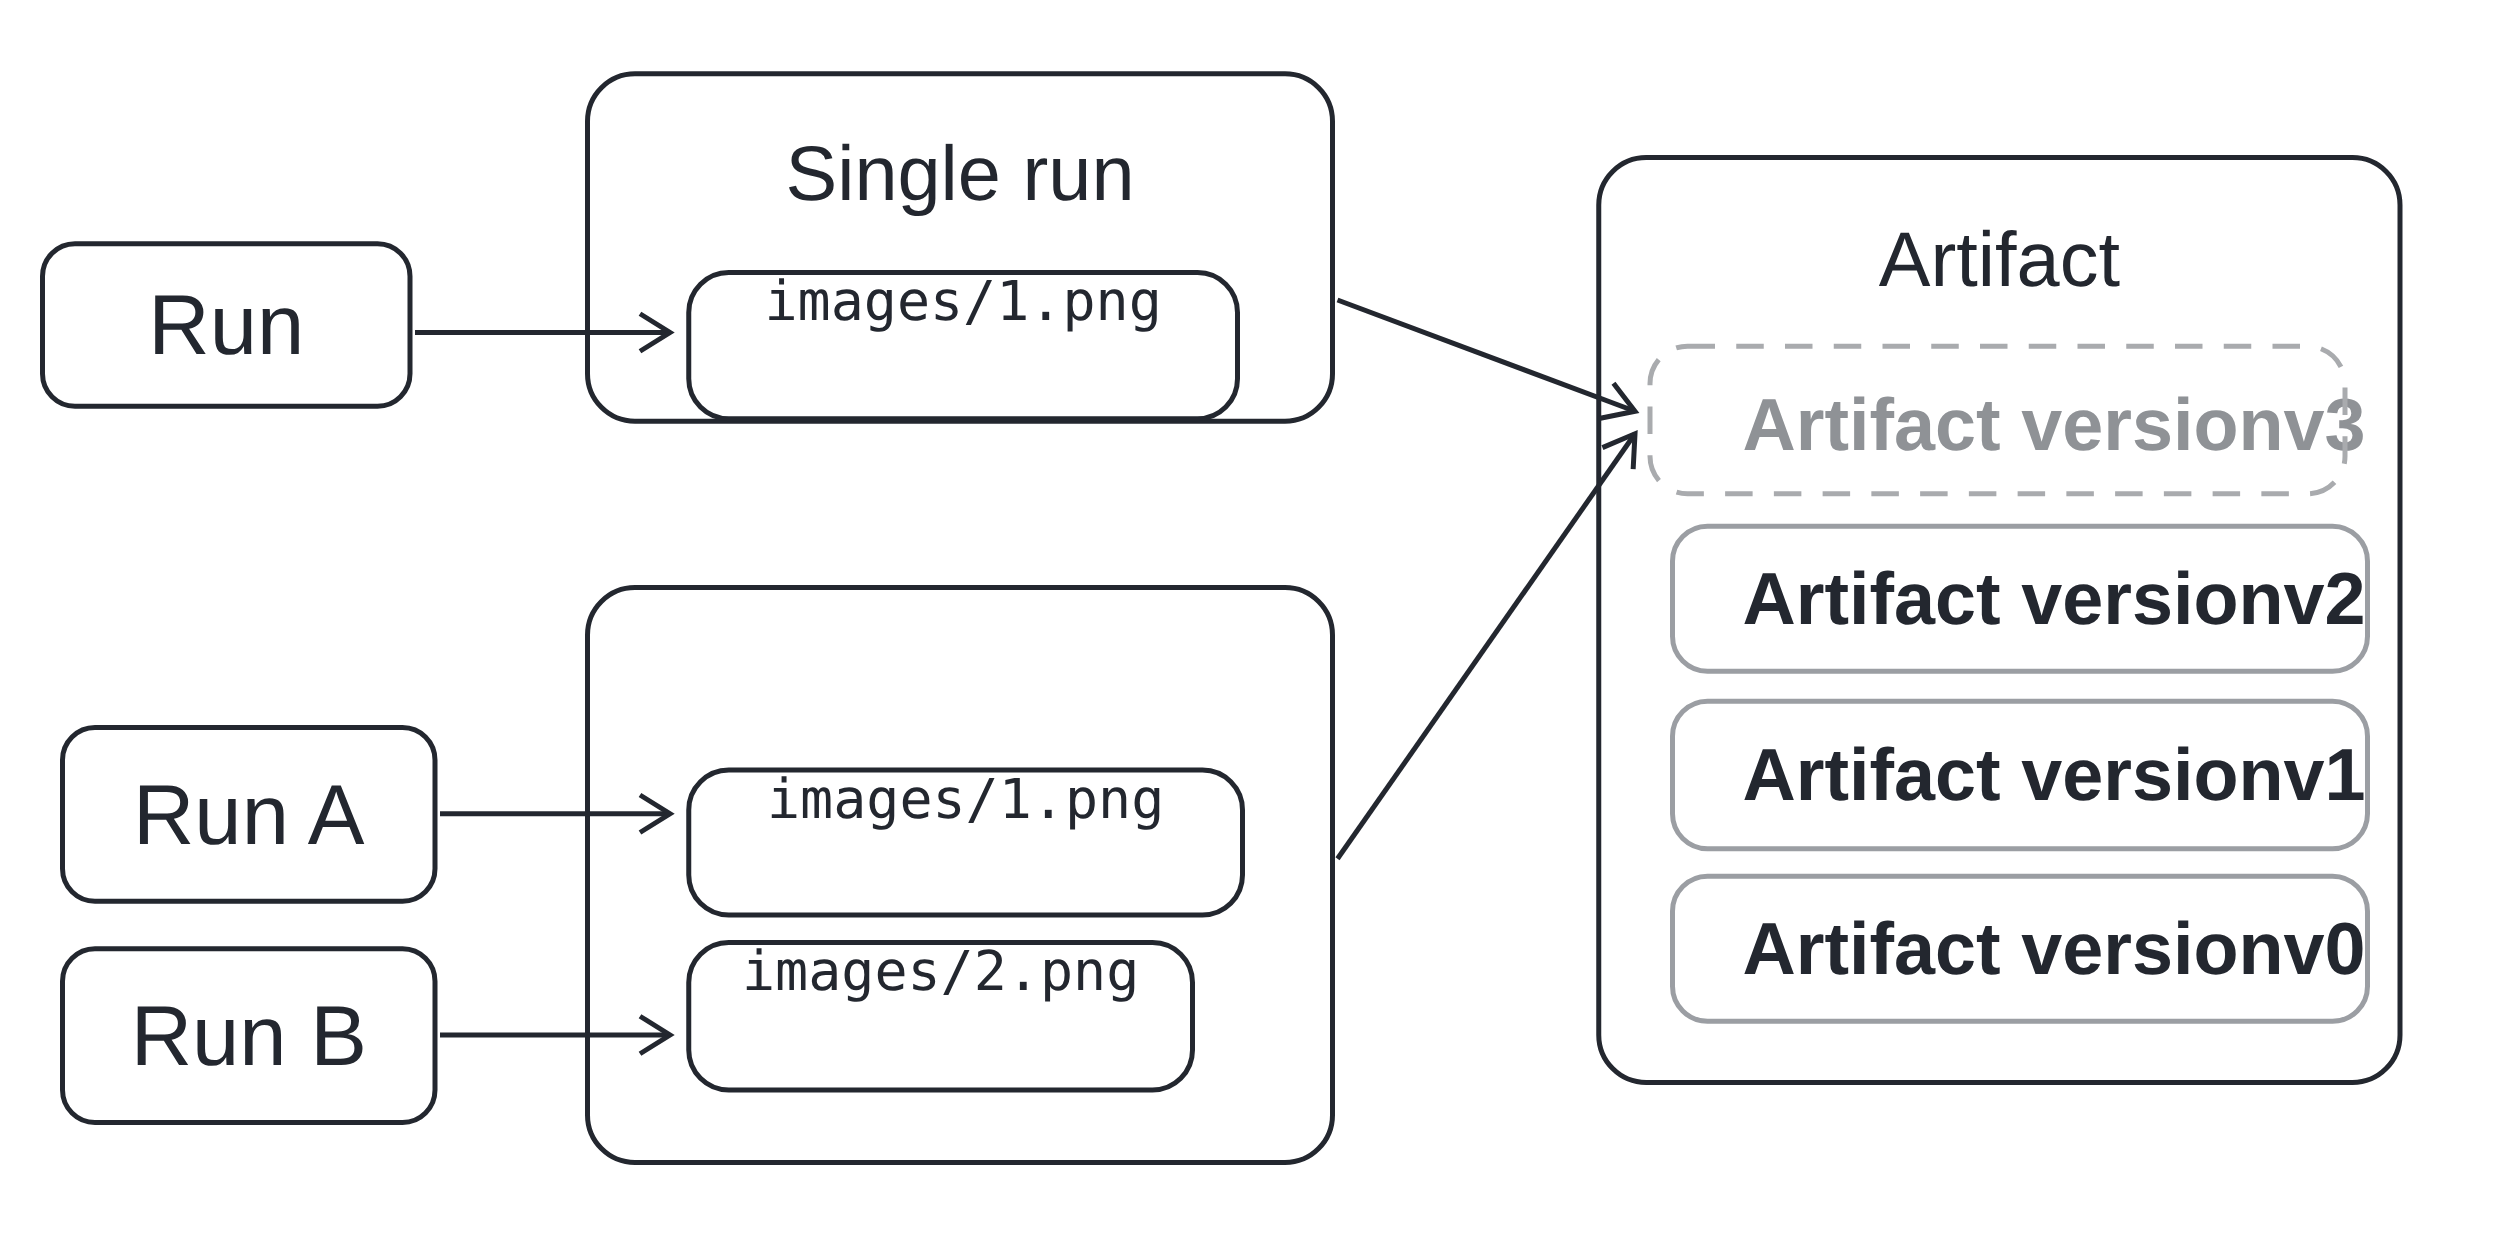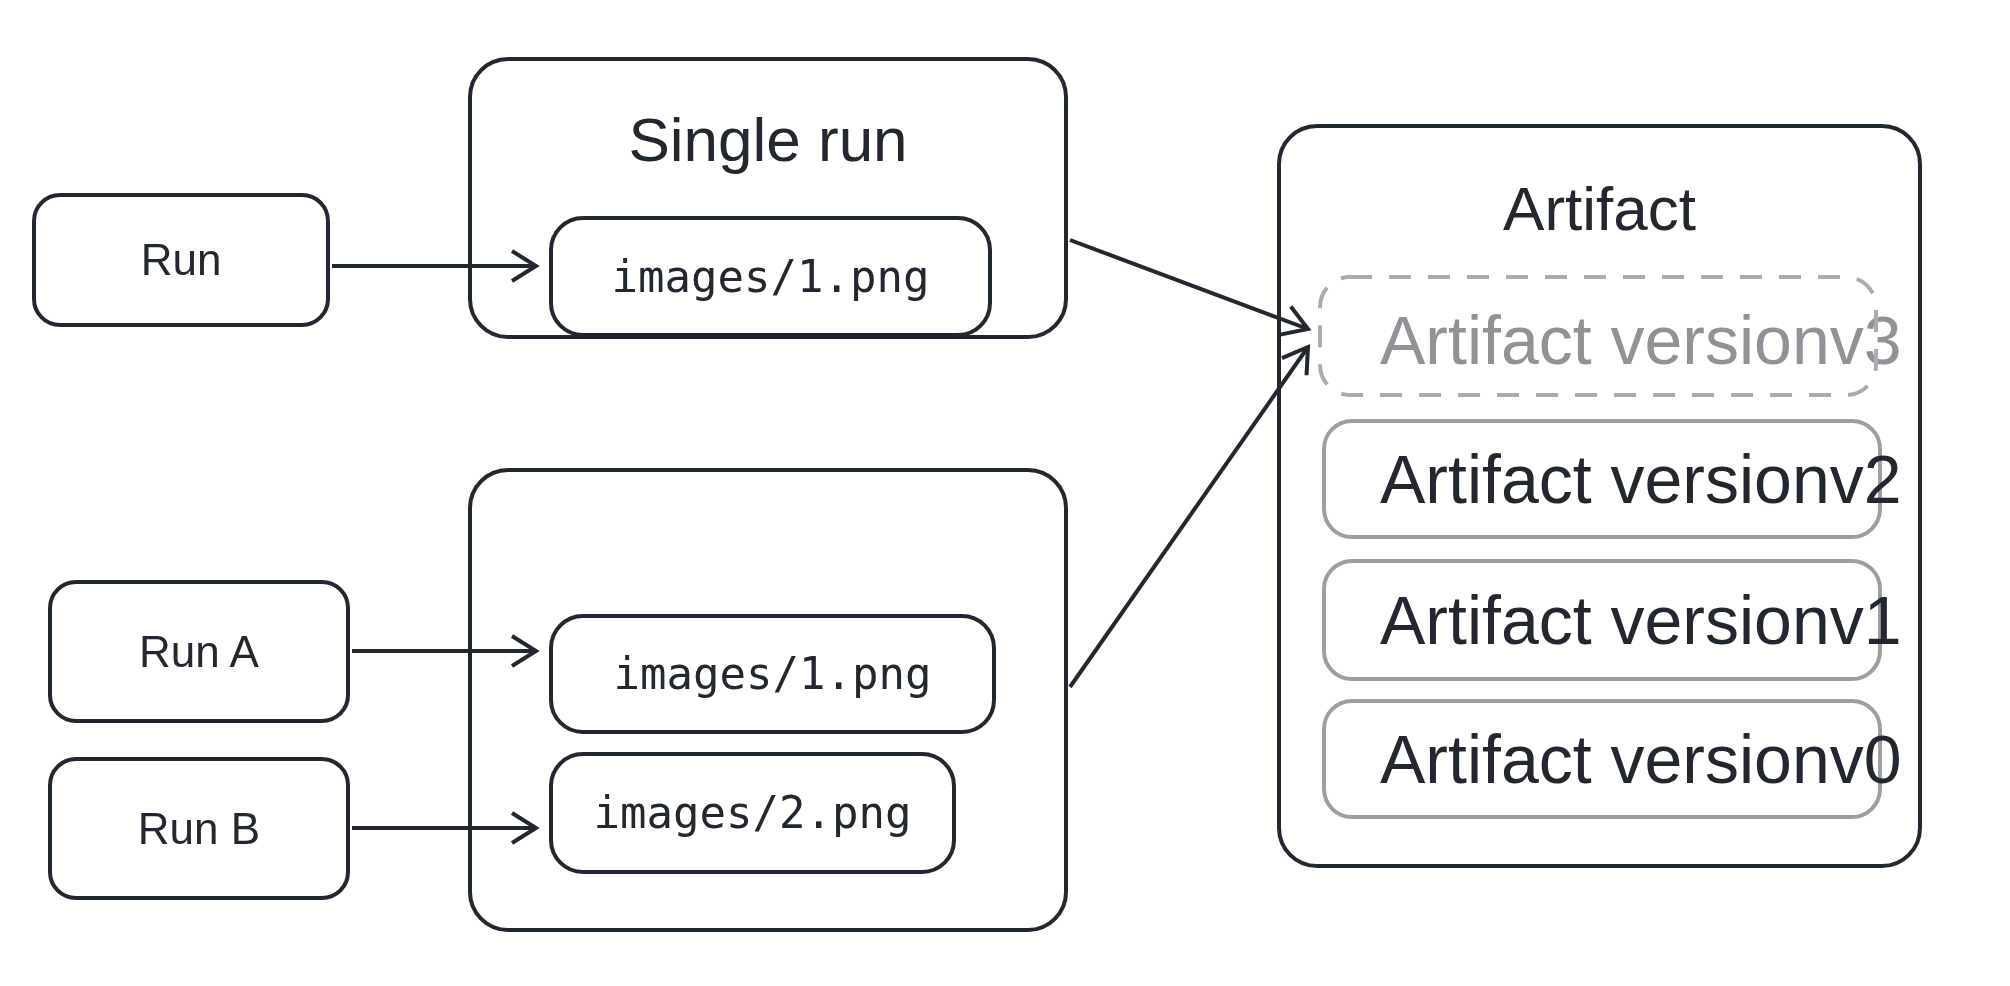--- a/index.html
+++ b/index.html
@@ -1,31 +1,31 @@
 <!DOCTYPE html>
 <html><head>
 <meta charset="utf-8">
 <style>
   html,body{margin:0;padding:0;background:#ffffff;}
   *{box-sizing:border-box;}
   .canvas{position:relative;width:2010px;height:986px;background:#ffffff;overflow:hidden;
           font-family:"Liberation Sans",sans-serif;color:#23272f;}
   .node{position:absolute;display:flex;align-items:center;justify-content:center;
         border:4px solid #23272f;border-radius:28px;background:#ffffff;
-        font-size:44px;line-height:1;}
+        font-size:68px;line-height:1;}
   .group{position:absolute;border:4px solid #23272f;border-radius:40px;background:#ffffff;}
   .group-title{position:absolute;left:0;right:0;text-align:center;
                font-size:62px;line-height:1;white-space:nowrap;}
-  .file-box{position:absolute;display:flex;align-items:center;justify-content:center;
+  .file-box{position:absolute;display:flex;align-items:flex-start;justify-content:center;
             border:4px solid #23272f;border-radius:34px;background:#ffffff;
             font-family:"DejaVu Sans Mono",monospace;font-size:44px;line-height:1;}
-  .vrow{position:absolute;left:41px;width:560px;height:121px;
+  .vrow{position:absolute;left:55px;width:560px;height:121px;
         display:flex;align-items:center;justify-content:space-between;
         padding:0 54px;border:4px solid #9b9ea3;border-radius:30px;background:#ffffff;
-        font-size:68px;line-height:1;white-space:nowrap;}
+        font-size:59px;line-height:1;white-space:nowrap;font-weight:bold;}
   .vrow.dashed{border-color:transparent;color:#8f9296;}
   .arrows{position:absolute;left:0;top:0;width:2010px;height:986px;pointer-events:none;}
 </style>
 </head>
 <body>
 
 <div class="canvas">
 
   <div class="node" style="left:32px;top:193px;width:298px;height:134px;">
     <span>Run</span>

